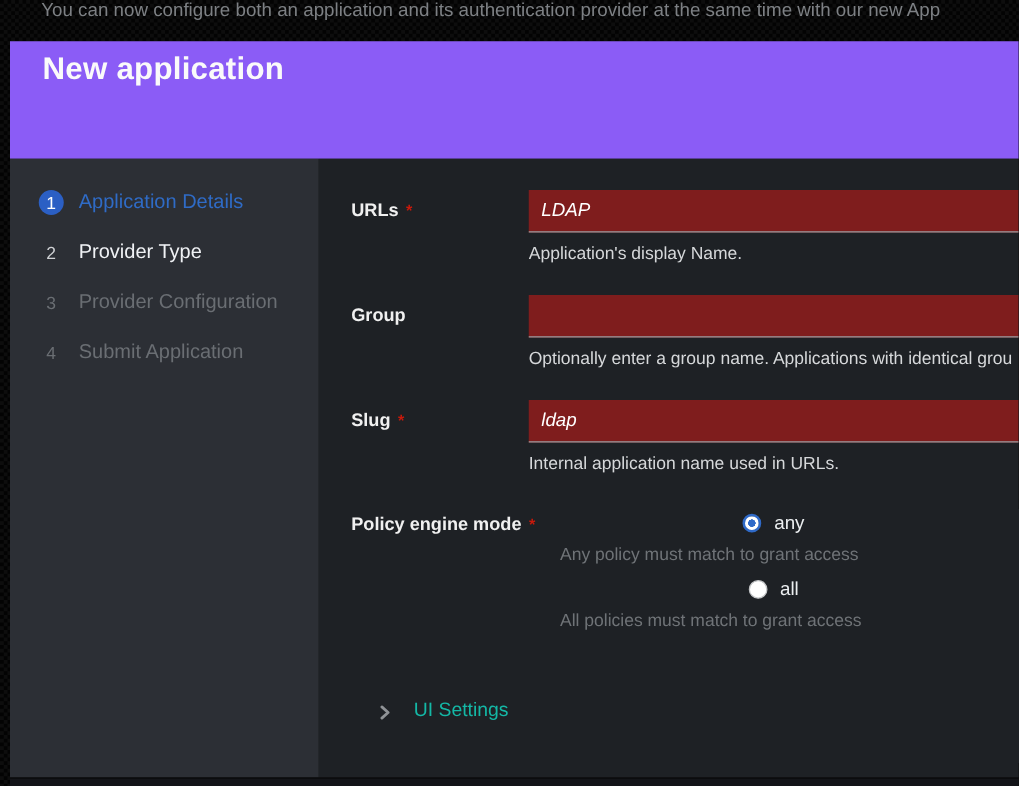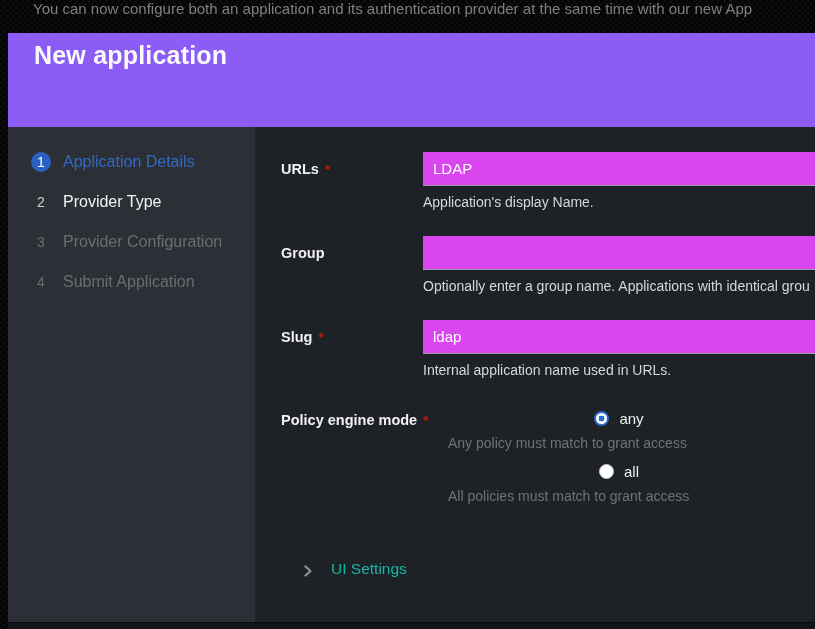--- a/index.html
+++ b/index.html
@@ -48,23 +48,23 @@
   
   .wizard-main { flex:1 1 auto; background:#1e2125; padding:25px 0 0 26px; overflow:hidden; }
 
   .form-row { display:grid; grid-template-columns:142px 1fr; margin-bottom:26px; }
   .form-label { font-size:14.5px; font-weight:700; color:#f0f0f0; line-height:34px; white-space:nowrap; }
   .form-label .req { color:#c9190b; font-weight:700; margin-left:6px; font-size:13px; }
   .form-row.radios .form-label { line-height:20px; padding-top:6px; }
 
   .text-input {
     display:block; width:100%; height:34px;
-    background:#d946ef; border:none; border-bottom:1px solid #9a9da1;
+    background:#7f1d1d; border:none; border-bottom:1px solid #9a9da1;
     color:#fff; font-size:15px; padding:0 10px;
-    font-family:"Liberation Sans", sans-serif; outline:none;
+    font-family:"Liberation Sans", sans-serif; outline:none;font-style:italic;
   }
   .help { margin-top:8px; font-size:14px; color:#d6d8da; white-space:nowrap; overflow:hidden; }
   .help.dim { color:#6f7377; }
 
   .radio-group { padding-top:6px; }
   .radio-option { margin-bottom:12px; }
   .radio-line { display:flex; align-items:center; cursor:pointer;justify-content:center; }
   .radio-circle {
     width:15px; height:15px; border-radius:50%; flex:0 0 15px;
     background:#fff; border:1px solid #c4c6c8;

